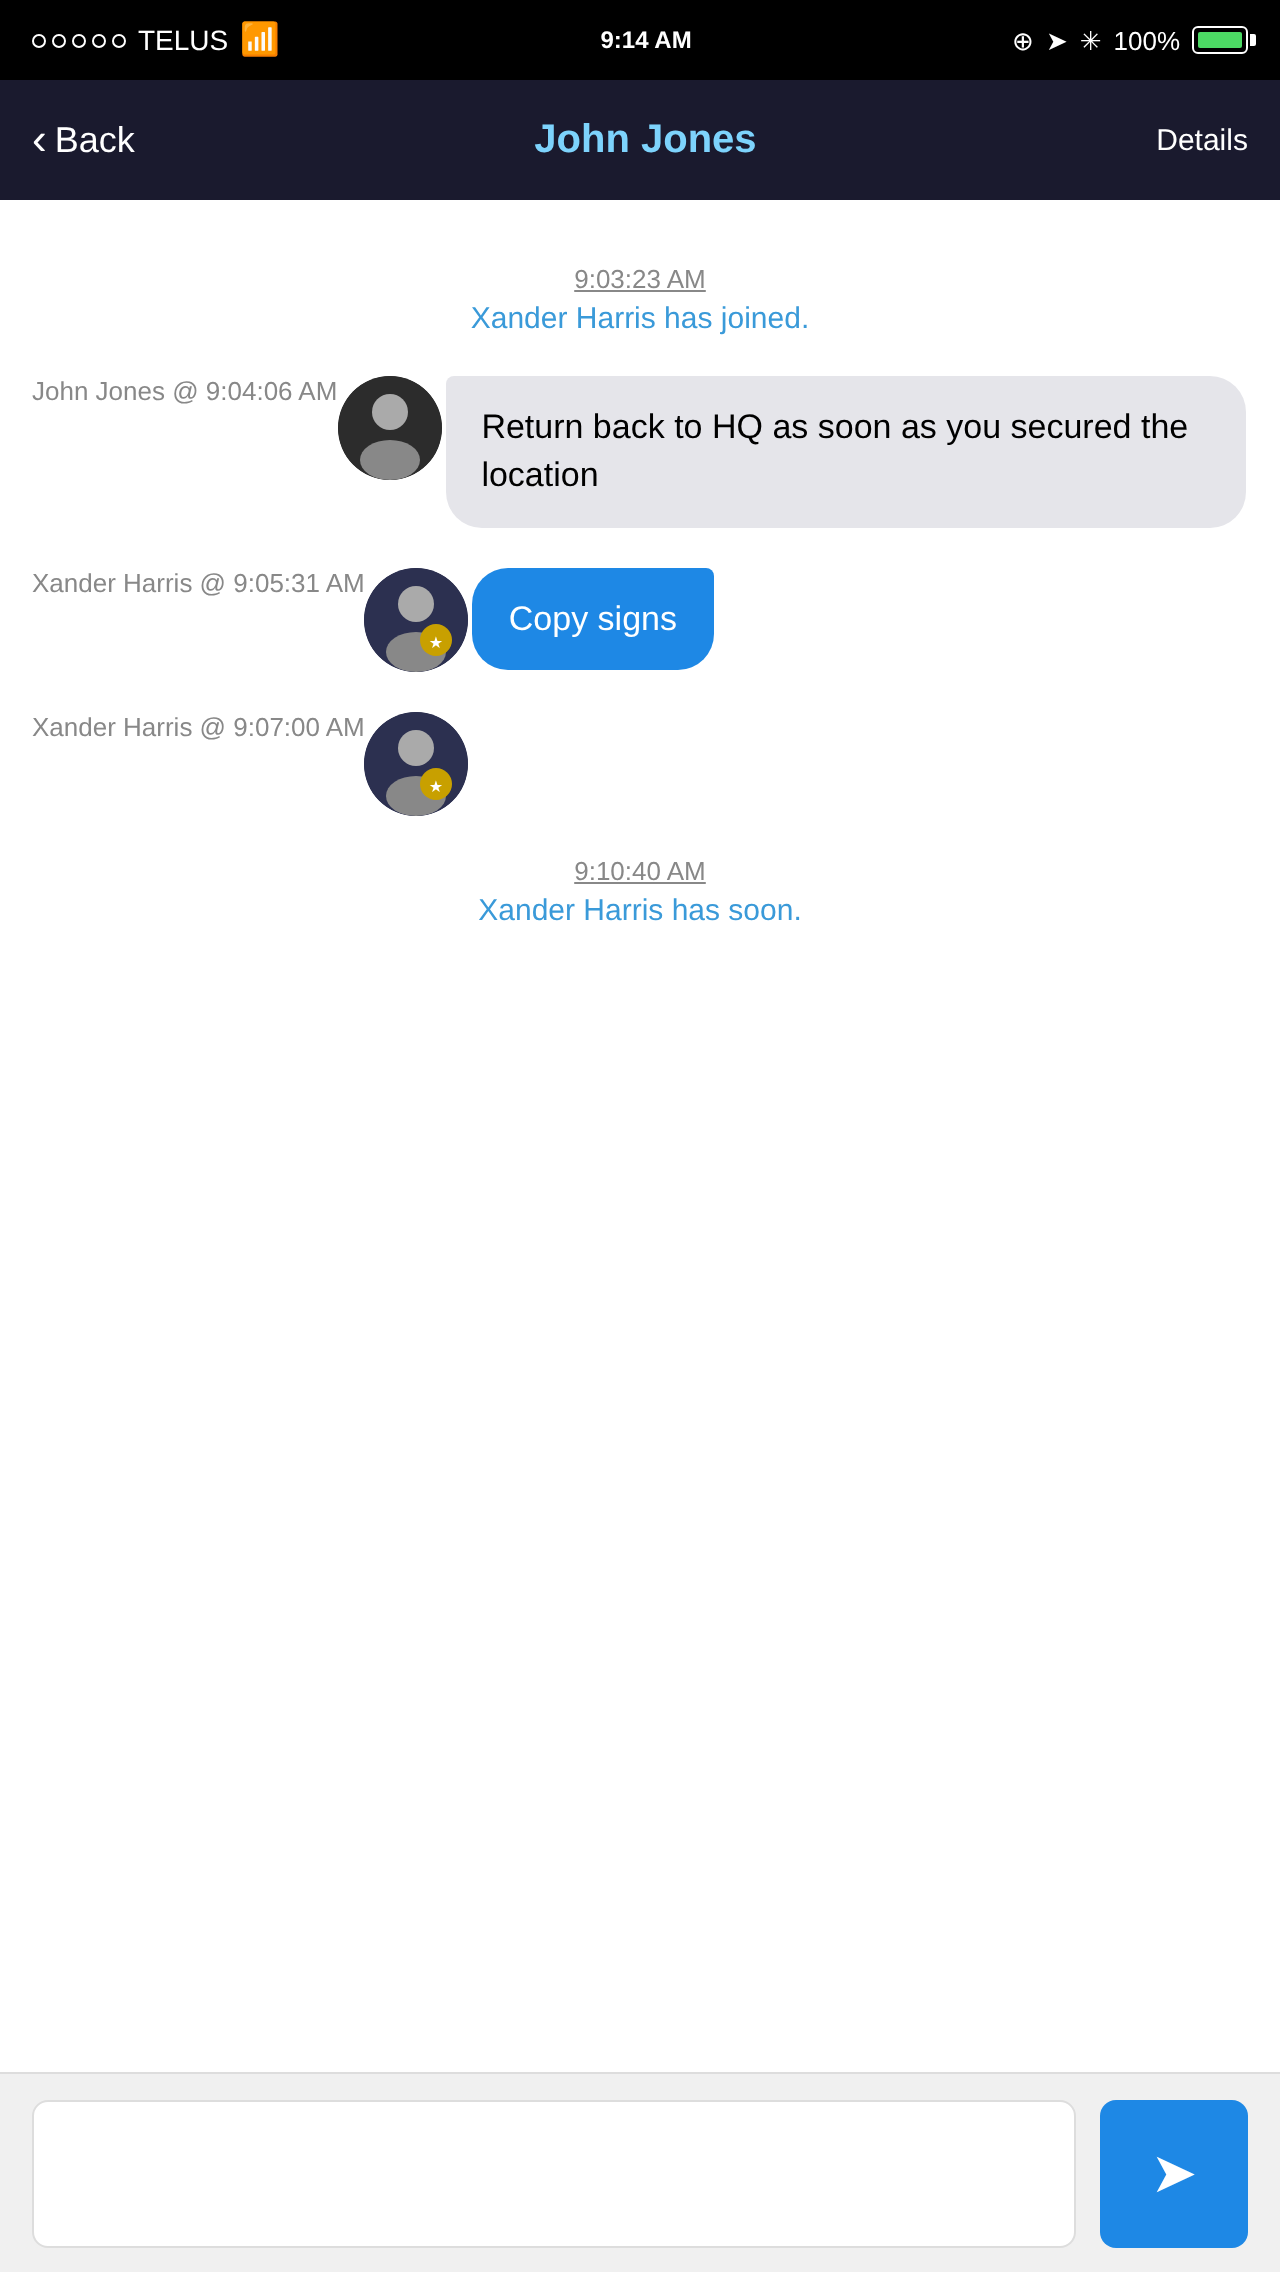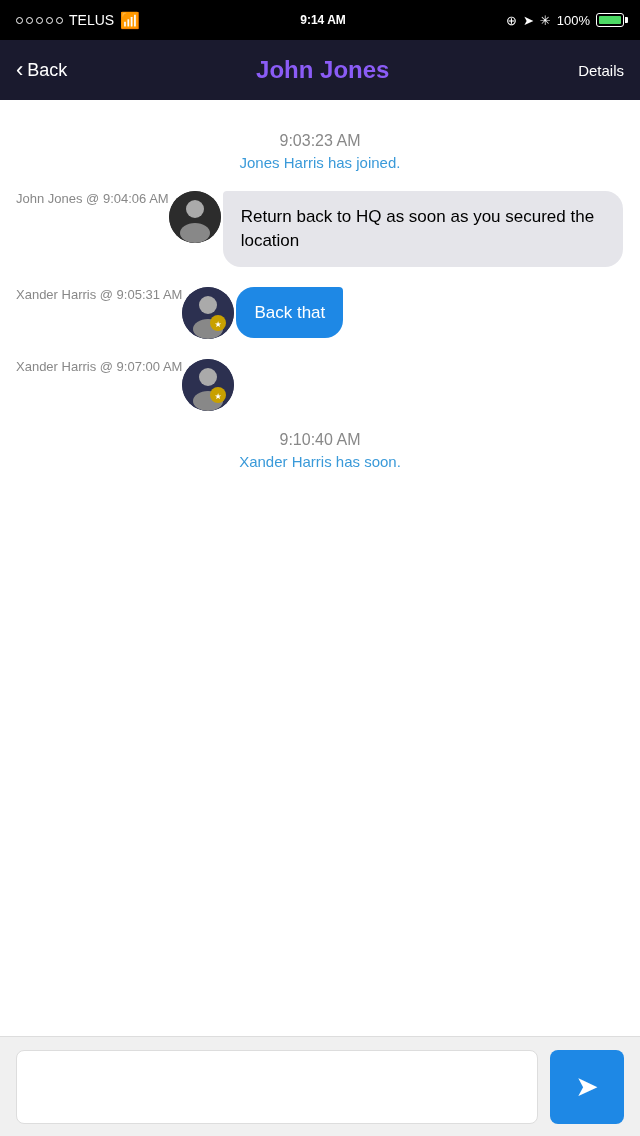--- a/index.html
+++ b/index.html
@@ -90,22 +90,22 @@
       align-items: center;
       color: #fff;
       font-size: 18px;
       gap: 4px;
       cursor: pointer;
     }
     .nav-back-arrow {
       font-size: 22px;
     }
     .nav-title {
-      color: #8b5cf6;
-      font-size: 24px;
+      color: #7dd3fc;
+      font-size: 20px;
       font-weight: 700;
     }
     .nav-details {
       color: #fff;
       font-size: 15px;
       cursor: pointer;
     }
 
     
     .chat-area {
@@ -116,22 +116,23 @@
       padding: 20px 16px;
     }
 
     
     .system-message {
       text-align: center;
       margin: 12px 0;
     }
     .system-time {
       color: #888;
-      font-size: 16px;
+      font-size: 13px;
       margin-bottom: 4px;
+      text-decoration: underline;
     }
     .system-text {
       color: #3a9ad9;
       font-size: 15px;
     }
 
     
     .message-row {
       display: flex;
       flex-direction: row;
@@ -276,41 +277,41 @@
     <span>Back</span>
   </div>
   <div class="nav-title">John Jones</div>
   <div class="nav-details">Details</div>
 </div>
 
 <div class="chat-area">
 
   <div class="system-message">
     <div class="system-time">9:03:23 AM</div>
-    <div class="system-text">Jones Harris has joined.</div>
+    <div class="system-text">Xander Harris has joined.</div>
   </div>
 
   <div class="message-row">
     <div class="message-meta">John Jones @ 9:04:06 AM</div>
     <div class="message-bubble-row">
       <div class="avatar avatar-john">
         <svg class="person-svg" viewBox="0 0 52 52" xmlns="http://www.w3.org/2000/svg">
           <circle cx="26" cy="26" r="26" fill="#2c2c2c"></circle>
           <circle cx="26" cy="18" r="9" fill="#aaa"></circle>
           <ellipse cx="26" cy="42" rx="15" ry="10" fill="#888"></ellipse>
         </svg>
       </div>
       <div class="bubble incoming">Return back to HQ as soon as you secured the location</div>
     </div>
   </div>
 
   <div class="message-row">
     <div class="message-meta right">Xander Harris @ 9:05:31 AM</div>
     <div class="message-bubble-row right">
-      <div class="bubble outgoing">Back that</div>
+      <div class="bubble outgoing">Copy signs</div>
       <div class="avatar avatar-xander">
         <svg class="person-svg" viewBox="0 0 52 52" xmlns="http://www.w3.org/2000/svg">
           <circle cx="26" cy="26" r="26" fill="#2c3050"></circle>
           <circle cx="26" cy="18" r="9" fill="#aaa"></circle>
           <ellipse cx="26" cy="42" rx="15" ry="10" fill="#888"></ellipse>
 
           <circle cx="36" cy="36" r="8" fill="#c8a000"></circle>
           <text x="36" y="40" text-anchor="middle" font-size="8" fill="#fff">★</text>
         </svg>
       </div>

